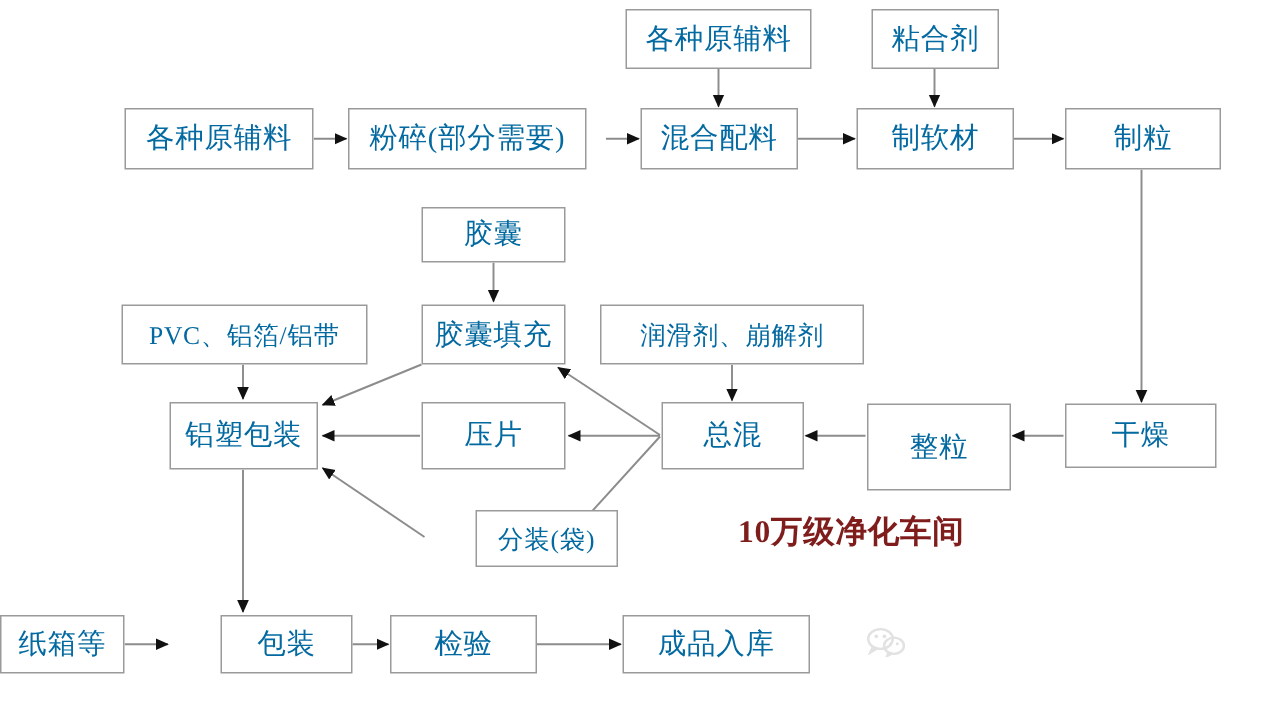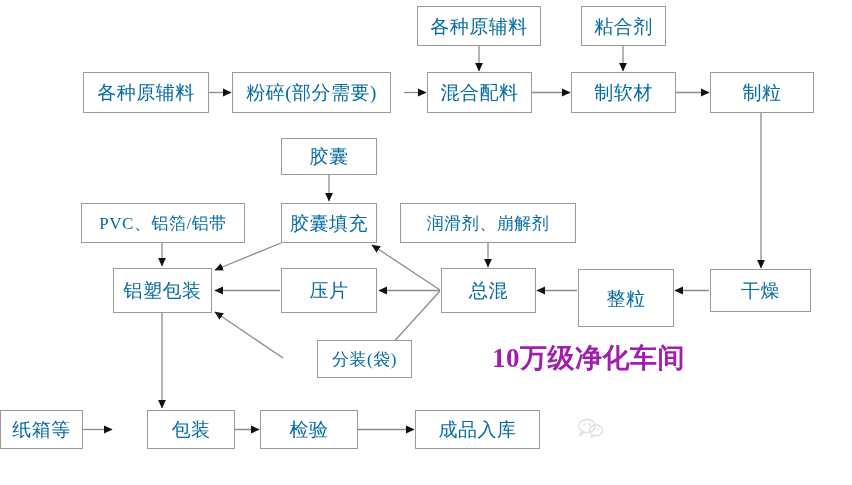--- a/index.html
+++ b/index.html
@@ -38,22 +38,22 @@
     letter-spacing: 0.5px;
     white-space: nowrap;
     z-index: 2;
   }
   .node.small {
     font-size: 17px;
   }
   .plain-label {
     position: absolute;
     font-weight: bold;
-    font-size: 27px;
-    color: #a21caf;
+    font-size: 21px;
+    color: #7f1d1d;
     letter-spacing: 0.5px;
     white-space: nowrap;
     z-index: 2;
   }
   .watermark {
     position: absolute;
     display: flex;
     align-items: center;
     gap: 6px;
     color: #e2e2e2;

